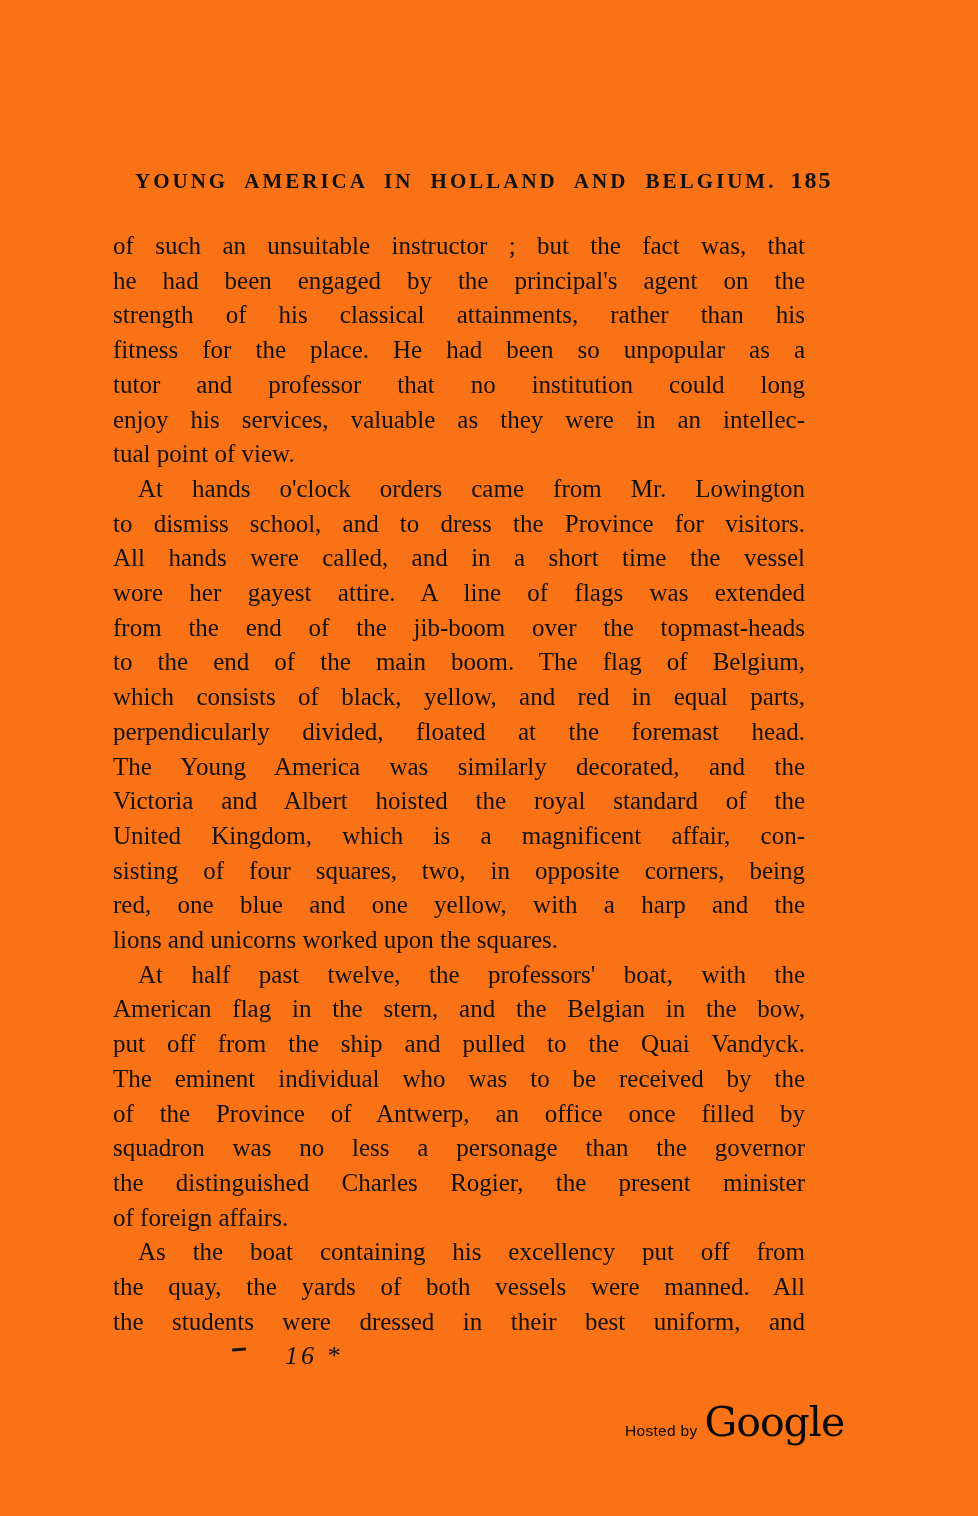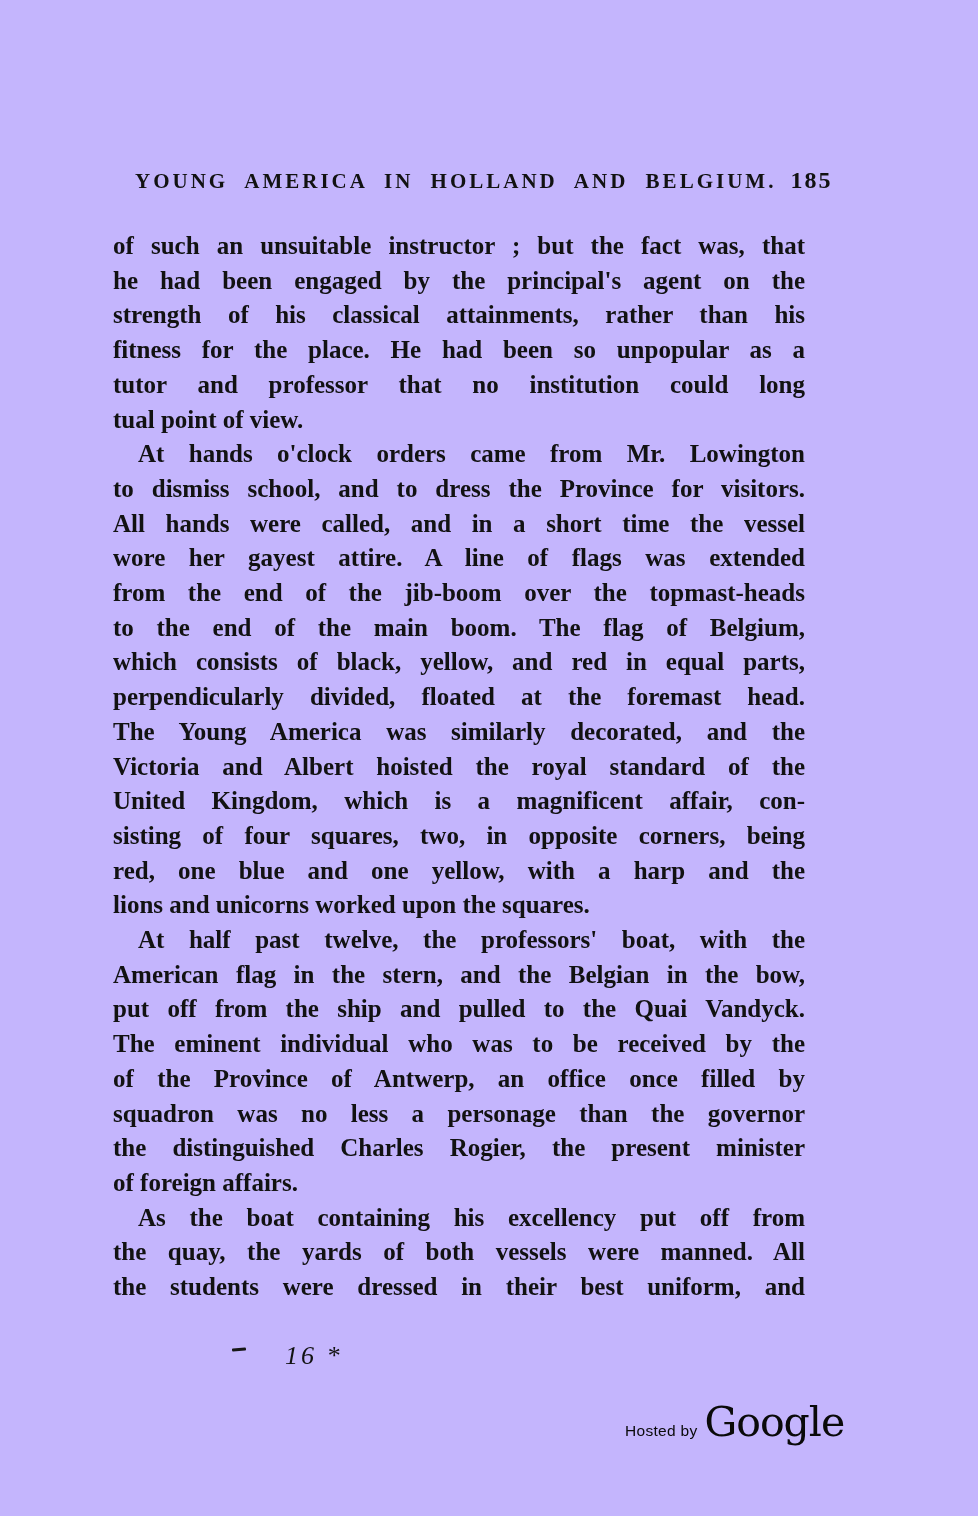--- a/index.html
+++ b/index.html
@@ -1,20 +1,20 @@
 <!DOCTYPE html>
 <html><head>
 <meta charset="utf-8">
 <style>
   html, body { margin: 0; padding: 0; background: #ffffff; }
   .page {
     position: relative;
     width: 978px;
     height: 1516px;
-    background: #c4b5fd;
+    background: #f97316;
     overflow: hidden;
     font-family: "Liberation Serif", serif;
     color: #121212;
   }
   
   .running-header {
     position: absolute;
     top: 167px;
     left: 135px;
     width: 692px;
@@ -34,21 +34,21 @@
     margin-left: 14px;
   }
   
   .body-text {
     position: absolute;
     top: 229px;
     left: 113px;
     width: 692px;
     font-size: 25px;
     line-height: 34.7px;
-    font-weight: 700;
+    font-weight: 400;
   }
   .paragraph { margin: 0; padding: 0; }
   .line {
     text-align: justify;
     text-align-last: justify;
     -moz-text-align-last: justify;
     white-space: normal;
   }
   .line.no-justify { text-align-last: left; -moz-text-align-last: left; }
   .line.indent { text-indent: 25px; }
@@ -102,20 +102,21 @@
     <span class="header-title">YOUNG AMERICA IN HOLLAND AND BELGIUM.</span><span class="header-pagenum">185</span>
   </div>
 
   <div class="body-text">
       <div class="paragraph">
         <div class="line">of such an unsuitable instructor ; but the fact was, that</div>
         <div class="line">he had been engaged by the principal's agent on the</div>
         <div class="line">strength of his classical attainments, rather than his</div>
         <div class="line">fitness for the place. He had been so unpopular as a</div>
         <div class="line">tutor and professor that no institution could long</div>
+        <div class="line">enjoy his services, valuable as they were in an intellec-</div>
         <div class="line no-justify">tual point of view.</div>
       </div>
       <div class="paragraph">
         <div class="line indent">At hands o'clock orders came from Mr. Lowington</div>
         <div class="line">to dismiss school, and to dress the Province for visitors.</div>
         <div class="line">All hands were called, and in a short time the vessel</div>
         <div class="line">wore her gayest attire. A line of flags was extended</div>
         <div class="line">from the end of the jib-boom over the topmast-heads</div>
         <div class="line">to the end of the main boom. The flag of Belgium,</div>
         <div class="line">which consists of black, yellow, and red in equal parts,</div>

